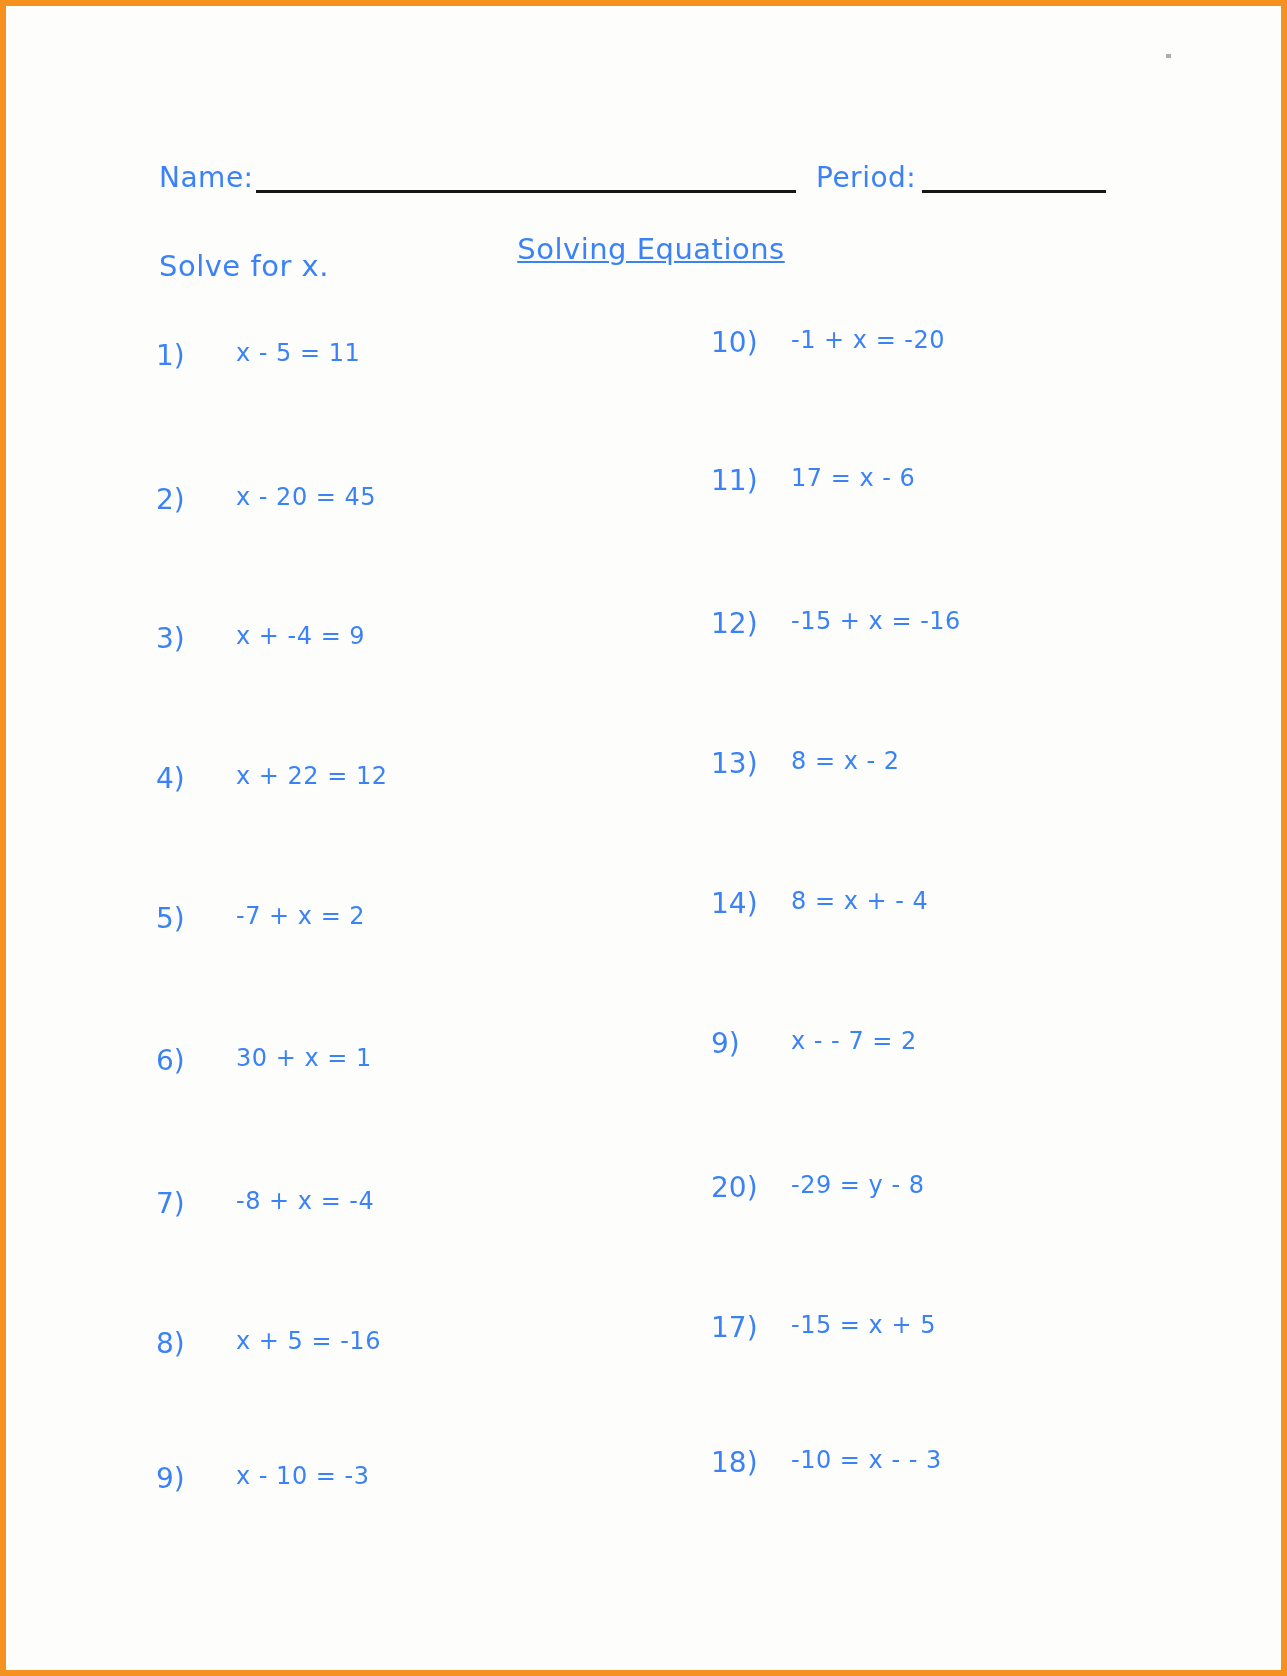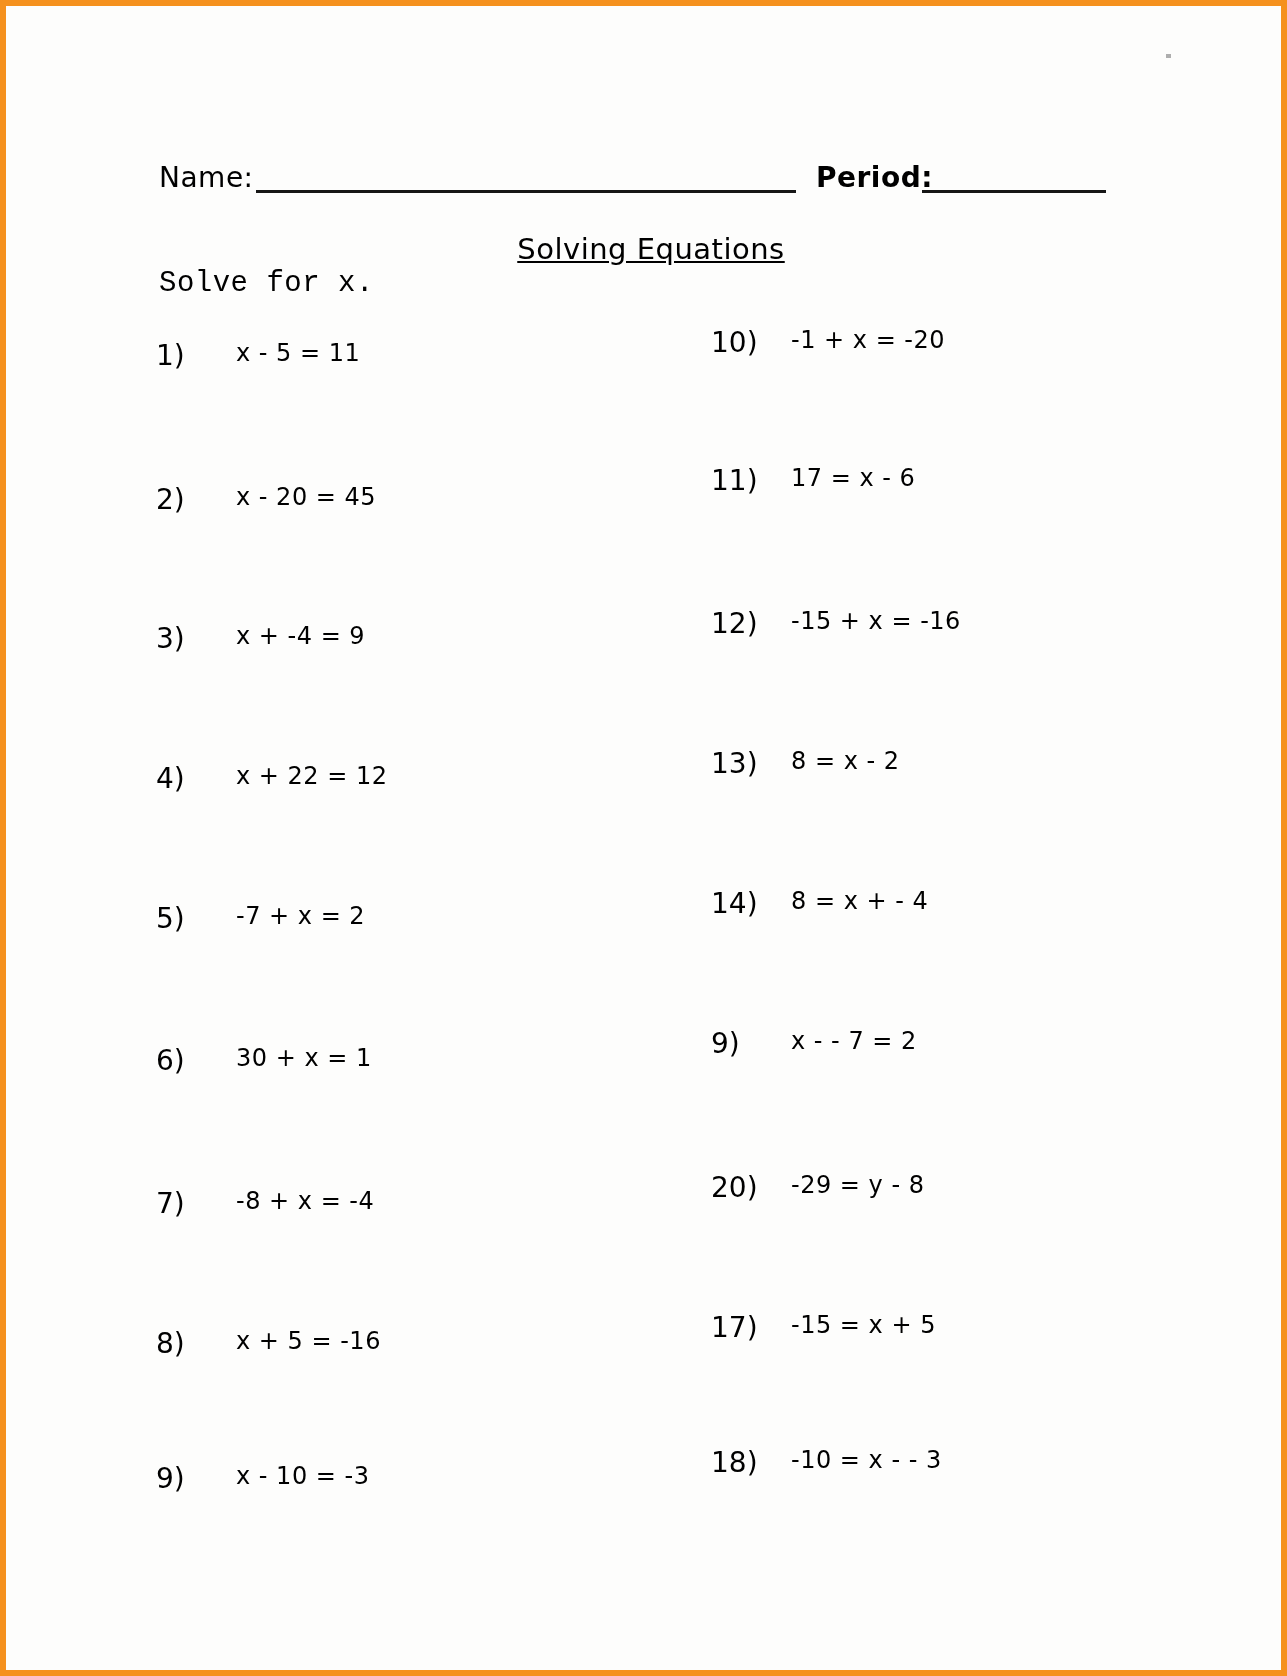--- a/index.html
+++ b/index.html
@@ -9,21 +9,21 @@
   }
   .sheet {
     position: relative;
     width: 1287px;
     height: 1676px;
     background: #fdfdfc;
     border: 6px solid #f5911e;
     box-sizing: border-box;
     overflow: hidden;
     font-family: "DejaVu Sans", "Liberation Sans", sans-serif;
-    color: #000000;
+    color: #3b82f6;
   }
   .abs { position: absolute; line-height: 1; white-space: nowrap; }
 
   .hdr-label   { font-size: 28px; letter-spacing: 0.5px; }
   .blank-line  { position: absolute; height: 0; border-bottom: 3px solid #161616; }
 
   .title       { font-size: 29px; transform: translateX(-50%); letter-spacing: 0.5px; text-decoration: underline; }
   .instruction { font-size: 29px; letter-spacing: 0.5px; }
 
   .problem { position: absolute; height: 34px; }
@@ -35,25 +35,25 @@
   .speck { position: absolute; width: 5px; height: 4px; background: #9a9a9a; opacity: .8; }
 </style>
 </head>
 <body>
 
 <div class="sheet">
 
   <div class="abs hdr-label" style="left:153px; top:158px;">Name:</div>
   <div class="blank-line" style="left:250px; top:184px; width:540px;"></div>
 
-  <div class="abs hdr-label" style="left:810px; top:158px;font-weight:bold;">Period:</div>
+  <div class="abs hdr-label" style="left:810px; top:158px;">Period:</div>
   <div class="blank-line" style="left:916px; top:184px; width:184px;"></div>
 
   <div class="abs title" style="left:645px; top:229px;">Solving Equations</div>
-  <div class="abs instruction" style="left:153px; top:263px;font-family:Liberation Mono, monospace;">Solve for x.</div>
+  <div class="abs instruction" style="left:153px; top:246px;">Solve for x.</div>
 
   <div class="speck" style="left:1160px; top:48px;"></div>
 
   <div class="problem col-left" style="top:333px">
     <span class="pnum">1)</span>
     <span class="peq">x - 5 = 11</span>
   </div>
   <div class="problem col-left" style="top:477px">
     <span class="pnum">2)</span>
     <span class="peq">x - 20 = 45</span>

